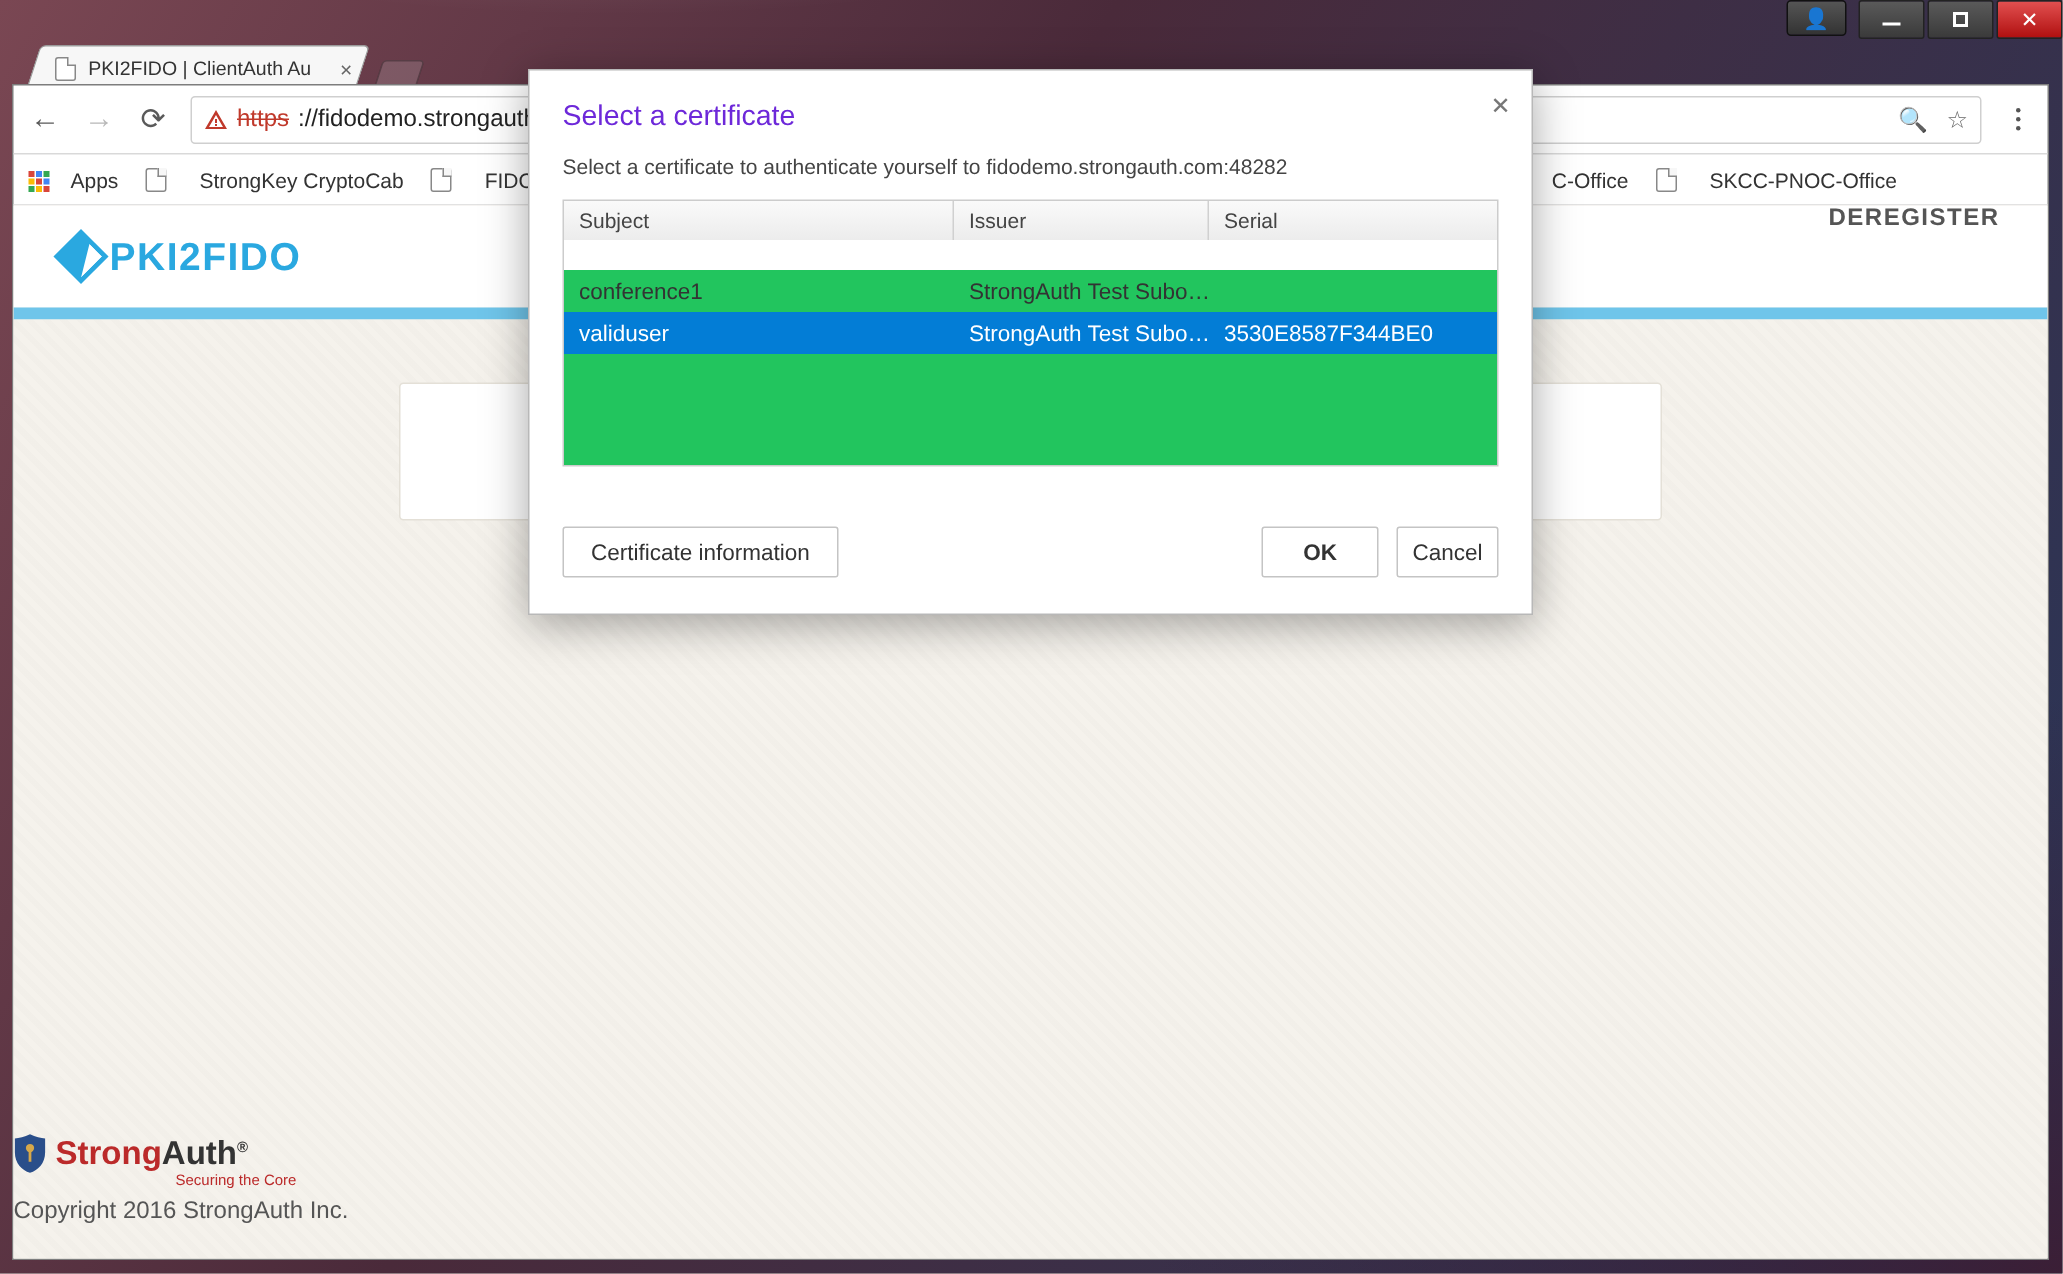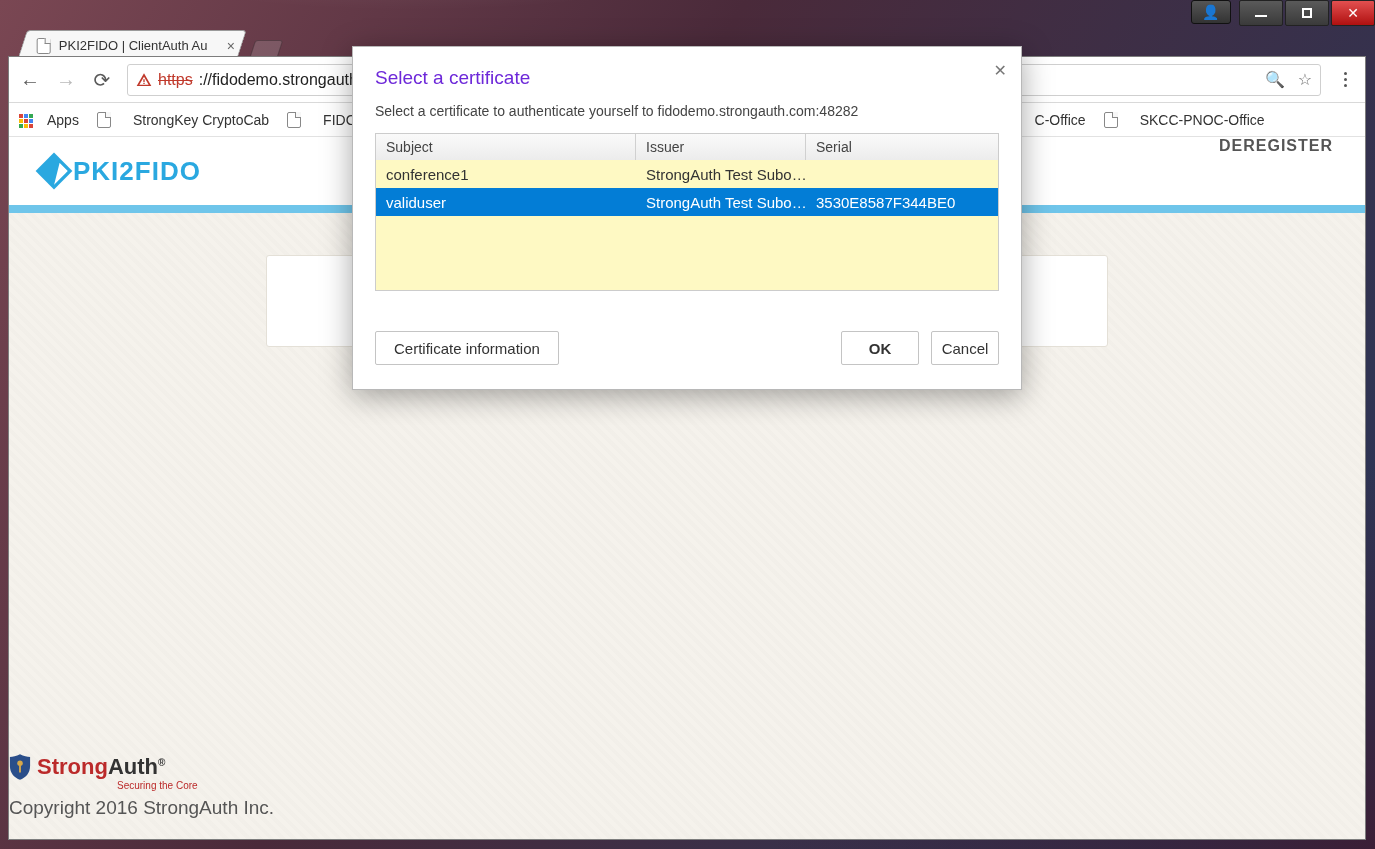--- a/index.html
+++ b/index.html
@@ -53,36 +53,36 @@
   .dereg{color:#555;font-weight:700;letter-spacing:1px;font-size:16px;}
 
   .center-card{position:absolute;left:50%;top:42px;transform:translateX(-50%);width:842px;height:92px;background:#fff;border:1px solid #e4e0d7;border-radius:3px;}
 
   .footer{position:absolute;bottom:0;left:0;right:0;height:106px;display:flex;flex-direction:column;align-items:flex-start;justify-content:center;gap:6px;}
   .footer .flogo{display:flex;align-items:center;gap:6px;}
   .footer .shield{width:22px;height:26px;}
   .footer .ftext{font-size:22px;font-weight:800;color:#333;}
   .footer .ftext .red{color:#bb2a2a;}
   .footer .sub{font-size:10px;color:#bb2a2a;margin-top:-6px;margin-left:108px;}
-  .copy{font-size:19px;color:#555;}
+  .copy{font-size:16px;color:#555;}
 
   .canvas-below-sep{position:absolute;top:76px;left:0;right:0;bottom:0; background:
     repeating-linear-gradient(45deg, rgba(0,0,0,0.012) 0 4px, transparent 4px 8px), #f5f2ec;}
 
   
   .modal{position:absolute;left:352px;top:46px;width:670px;background:#fff;border:1px solid #b8b8b8;box-shadow:0 6px 28px rgba(0,0,0,0.35);padding:20px 22px 24px;z-index:500;}
   .modal h2{font-size:19px;font-weight:400;color:#6d28d9;margin-bottom:14px;}
   .modal .desc{font-size:14px;color:#444;margin-bottom:14px;}
   .modal-close{position:absolute;top:14px;right:14px;color:#777;font-size:16px;}
   .cert-table{border:1px solid #ccc;}
   .ct-head{display:flex;height:26px;background:linear-gradient(#fafafa,#ececec);font-size:14px;color:#444;}
   .ct-col{display:flex;align-items:center;padding:0 10px;border-right:1px solid #d0d0d0;}
   .ct-col:last-child{border-right:none;}
   .c1{width:260px;} .c2{width:170px;} .c3{flex:1;}
-  .ct-body{height:130px;overflow:auto;background:#fef9c3;}
+  .ct-body{height:130px;overflow:auto;background:#22c55e;margin-top:20px;}
   .ct-row{display:flex;height:28px;font-size:15px;color:#333;}
   .ct-row .ct-col{border-right:none;}
   .ct-row.sel{background:#037dd6;color:#fff;align-items:center;}
   .modal-foot{display:flex;margin-top:40px;gap:12px;}
   .mbtn{height:34px;padding:16px 18px;background:#fff;border:1px solid #c4c4c4;font-size:15px;color:#333;display:flex;align-items:center;border-radius:2px;}
   .mbtn.primary{font-weight:700;}
   .spacer{flex:1;}
   .trunc{white-space:nowrap;overflow:hidden;text-overflow:ellipsis;}
 
   .desktop-bg{position:absolute;inset:0;background:

